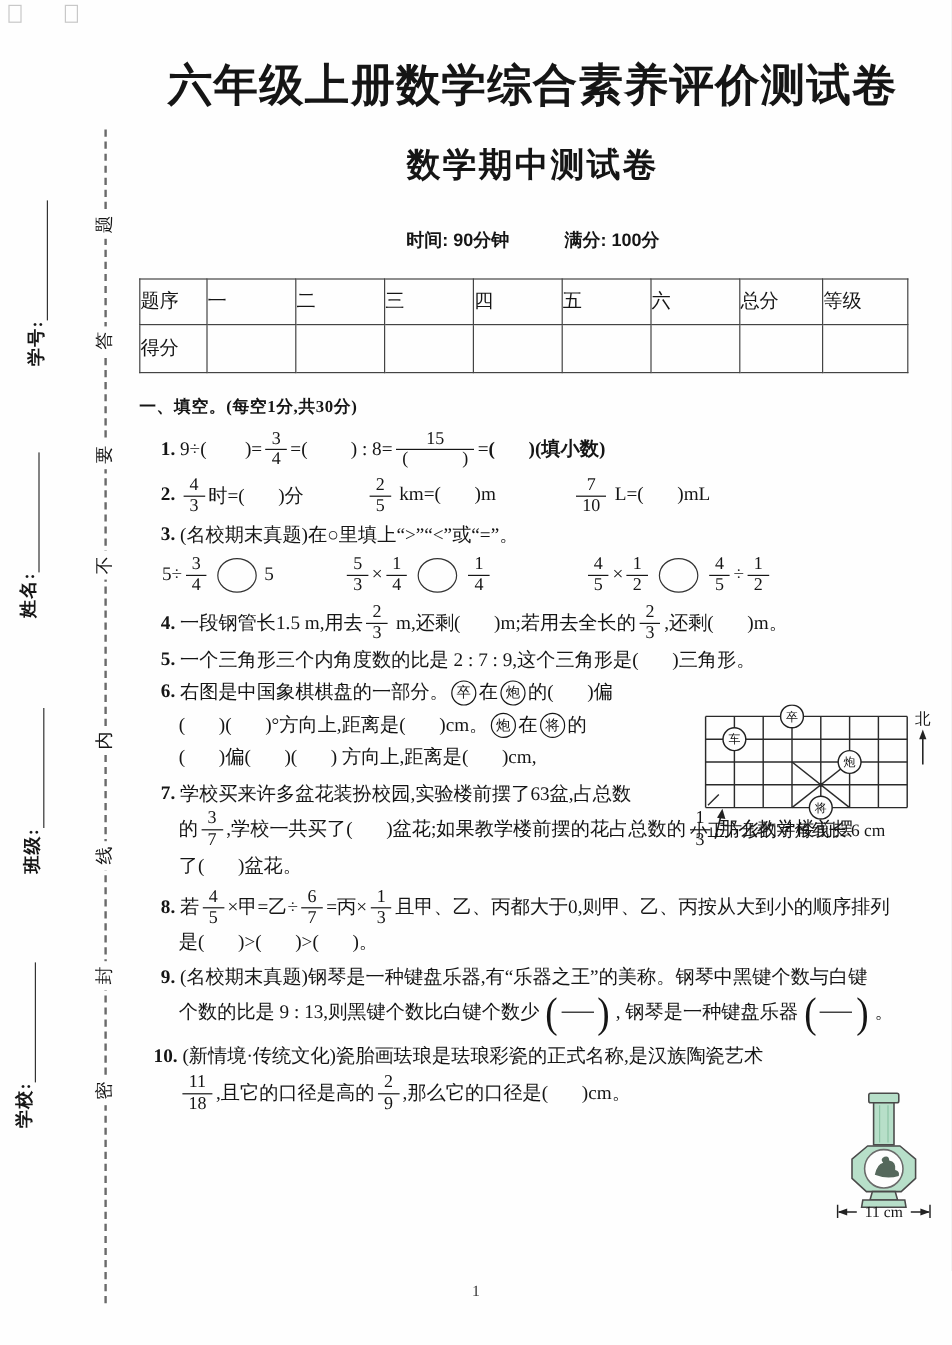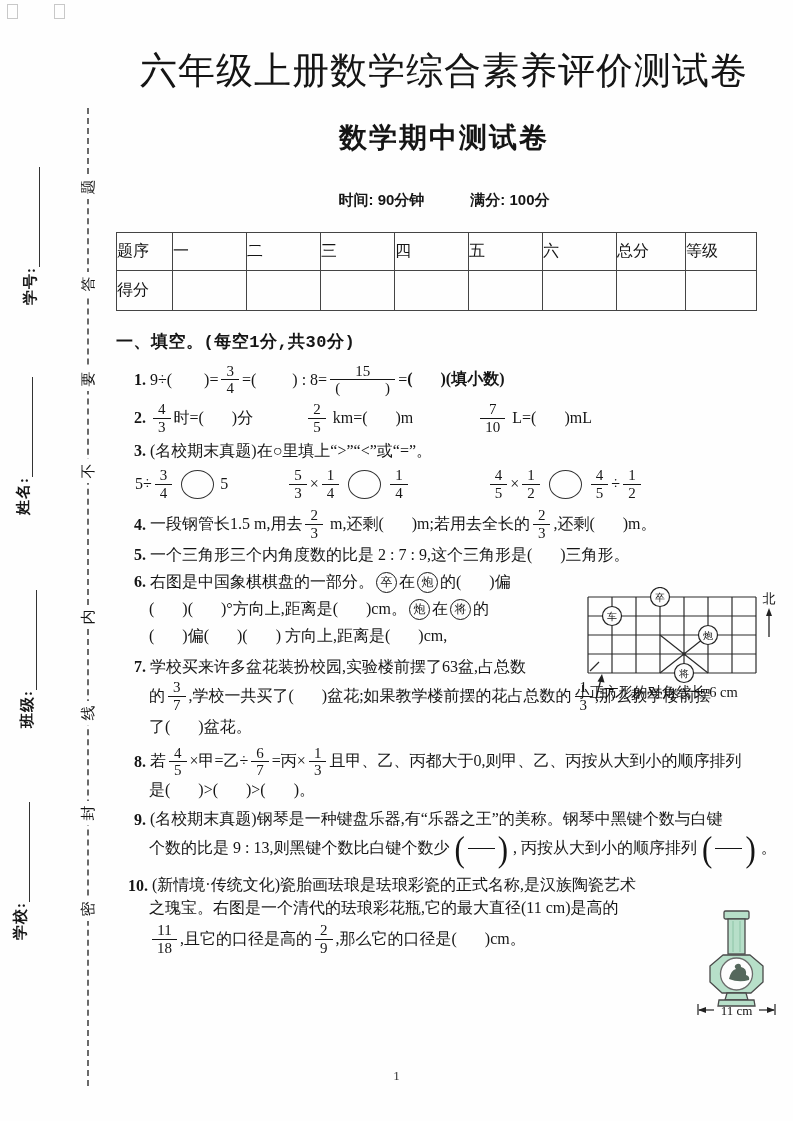--- a/index.html
+++ b/index.html
@@ -14,36 +14,36 @@
              transform:rotate(-90deg);}
   .mlabel{position:absolute;height:22px;display:flex;align-items:flex-end;
           transform:rotate(-90deg);transform-origin:left bottom;
           font-size:15px;font-weight:600;white-space:nowrap;letter-spacing:1px;}
   .uline{display:inline-block;width:100px;border-bottom:1.5px solid #333;height:16px;}
   .print-mark{position:absolute;width:9px;height:13px;border:1px solid #9a9a9a;opacity:.55;}
 
   
   .main{position:absolute;left:116px;top:0;width:656px;}
   .title{margin-top:50px;text-align:center;font-family:"Liberation Sans",sans-serif;
-         font-weight:400;font-size:37px;line-height:1.15;letter-spacing:1px;}
+         font-weight:700;font-size:37px;line-height:1.15;letter-spacing:1px;}
   .subtitle{margin-top:26px;text-align:center;font-family:"Liberation Sans",sans-serif;
             font-weight:700;font-size:28px;letter-spacing:2px;}
   .info{margin-top:34px;display:flex;justify-content:center;gap:46px;
         font-family:"Liberation Sans",sans-serif;font-weight:700;font-size:15px;}
 
   table.score{border-collapse:collapse;margin-top:22px;width:630px;table-layout:fixed;}
   table.score td{border:1.4px solid #444;text-align:left;font-size:16px;
                  height:37px;padding:0;}
   table.score tr.r2 td{height:39px;}
   table.score td.c0{width:55px;}
   table.score td.cq{width:73px;}
   table.score td.cz{width:68px;}
   table.score td.cg{width:70px;}
 
-  .sec-head{margin-top:19px;font-weight:700;font-size:17px;letter-spacing:.5px;font-family:Liberation Mono, monospace;}
+  .sec-head{margin-top:19px;font-weight:700;font-size:14px;letter-spacing:.5px;}
 
   
   .qline{display:flex;align-items:center;white-space:pre;font-size:16px;
          min-height:23px;margin-top:4px;}
   .seg{white-space:pre;}
   .seg.b{font-weight:700;}
   .gap{display:inline-block;height:1px;}
   .frac{display:inline-flex;flex-direction:column;align-items:stretch;
         vertical-align:middle;margin:0 3px;line-height:1.12;font-size:15px;text-align:center;}
   .fn{border-bottom:1.4px solid #151515;padding:0 5px;text-align:center;}
@@ -147,23 +147,22 @@
     <div class="qline ind18" style="margin-top:2px;"><span class="seg b">5. </span><span class="seg">一个三角形三个内角度数的比是 2 : 7 : 9,这个三角形是(       )三角形。</span></div>
     <div class="qline ind18"><span class="seg b">6. </span><span class="seg">右图是中国象棋棋盘的一部分。</span><span class="piece">卒</span><span class="seg">在</span><span class="piece">炮</span><span class="seg">的(       )偏</span></div>
     <div class="qline ind33"><span class="seg">(       )(       )°方向上,距离是(       )cm。</span><span class="piece">炮</span><span class="seg">在</span><span class="piece">将</span><span class="seg">的</span></div>
     <div class="qline ind33"><span class="seg">(       )偏(       )(       ) 方向上,距离是(       )cm,</span></div>
     <div class="qline ind18" style="margin-top:8px;"><span class="seg b">7. </span><span class="seg">学校买来许多盆花装扮校园,实验楼前摆了63盆,占总数</span></div>
     <div class="qline ind33" style="margin-top:0;"><span class="seg">的</span><span class="frac"><span class="fn">3</span><span class="fd">7</span></span><span class="seg">,学校一共买了(       )盆花;如果教学楼前摆的花占总数的</span><span class="frac"><span class="fn">1</span><span class="fd">3</span></span><span class="seg">,那么教学楼前摆</span></div>
     <div class="qline ind33" style="margin-top:2px;"><span class="seg">了(       )盆花。</span></div>
     <div class="qline ind18" style="margin-top:6px;"><span class="seg b">8. </span><span class="seg">若</span><span class="frac"><span class="fn">4</span><span class="fd">5</span></span><span class="seg">×甲=乙÷</span><span class="frac"><span class="fn">6</span><span class="fd">7</span></span><span class="seg">=丙×</span><span class="frac"><span class="fn">1</span><span class="fd">3</span></span><span class="seg">且甲、乙、丙都大于0,则甲、乙、丙按从大到小的顺序排列</span></div>
     <div class="qline ind33" style="margin-top:0;"><span class="seg">是(       )&gt;(       )&gt;(       )。</span></div>
     <div class="qline ind18" style="margin-top:6px;"><span class="seg b">9. </span><span class="seg">(名校期末真题)钢琴是一种键盘乐器,有“乐器之王”的美称。钢琴中黑键个数与白键</span></div>
-    <div class="qline ind33" style="margin-top:2px;"><span class="seg">个数的比是 9 : 13,则黑键个数比白键个数少</span><span class="tpar"><span class="tp">(</span><span class="tdash"></span><span class="tp">)</span></span><span class="seg">, 丙按从大到小的顺序排列</span><span class="tpar"><span class="tp">(</span><span class="tdash"></span><span class="tp">)</span></span><span class="seg">。</span></div>
+    <div class="qline ind33" style="margin-top:2px;"><span class="seg">个数的比是 9 : 13,则黑键个数比白键个数少</span><span class="tpar"><span class="tp">(</span><span class="tdash"></span><span class="tp">)</span></span><span class="seg">, 钢琴是一种键盘乐器</span><span class="tpar"><span class="tp">(</span><span class="tdash"></span><span class="tp">)</span></span><span class="seg">。</span></div>
     <div class="qline ind12" style="margin-top:10px;"><span class="seg b">10. </span><span class="seg">(新情境·传统文化)瓷胎画珐琅是珐琅彩瓷的正式名称,是汉族陶瓷艺术</span></div>
-    <div class="qline ind33" style="margin-top:0;"><span class="seg">之瑰宝。右图是一个清代的珐琅彩花瓶,它的最大直径(11 cm)是高的</span></div>
     <div class="qline ind33" style="margin-top:2px;"><span class="frac"><span class="fn">11</span><span class="fd">18</span></span><span class="seg">,且它的口径是高的</span><span class="frac"><span class="fn">2</span><span class="fd">9</span></span><span class="seg">,那么它的口径是(       )cm。</span></div>
   </div>
 
   <div class="chessboard">
     <svg width="198" height="116" viewBox="0 0 198 116">
       <g stroke="#2a2a2a" stroke-width="1.2">
         <line x1="3" y1="10" x2="3" y2="86"></line>
           <line x1="27" y1="10" x2="27" y2="86"></line>
         <line x1="51" y1="10" x2="51" y2="86"></line>
           <line x1="75" y1="10" x2="75" y2="86"></line>

